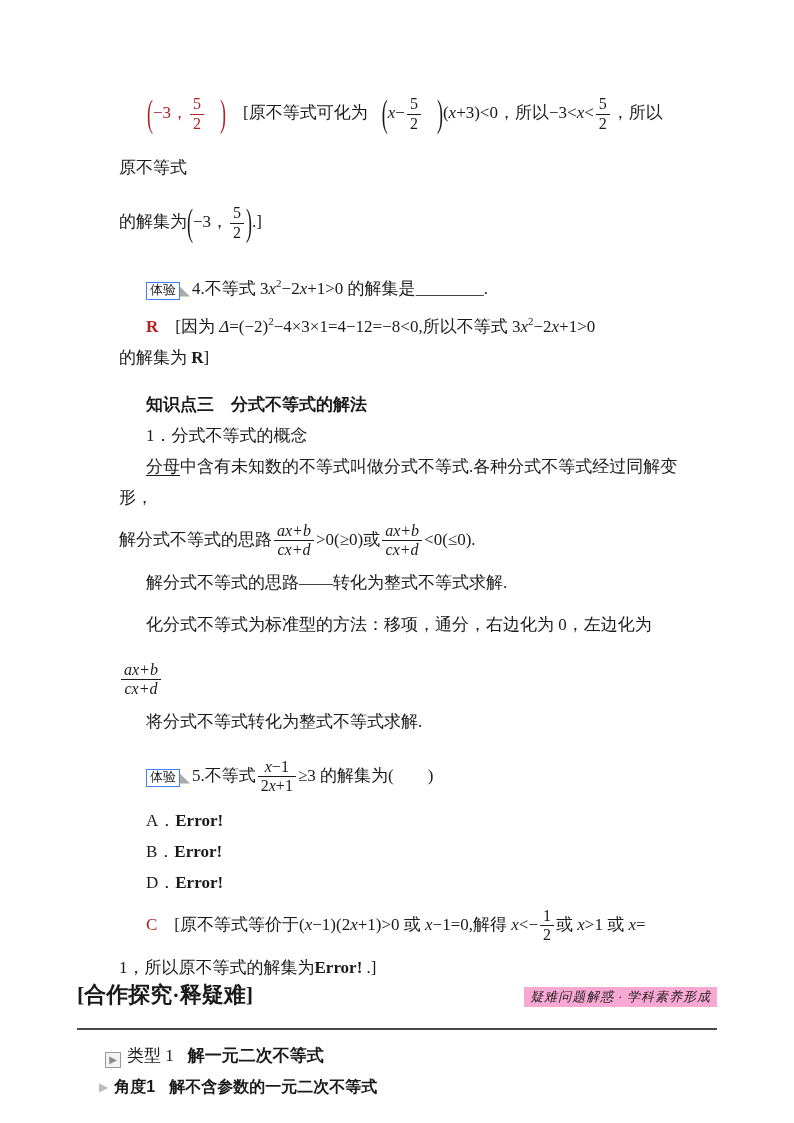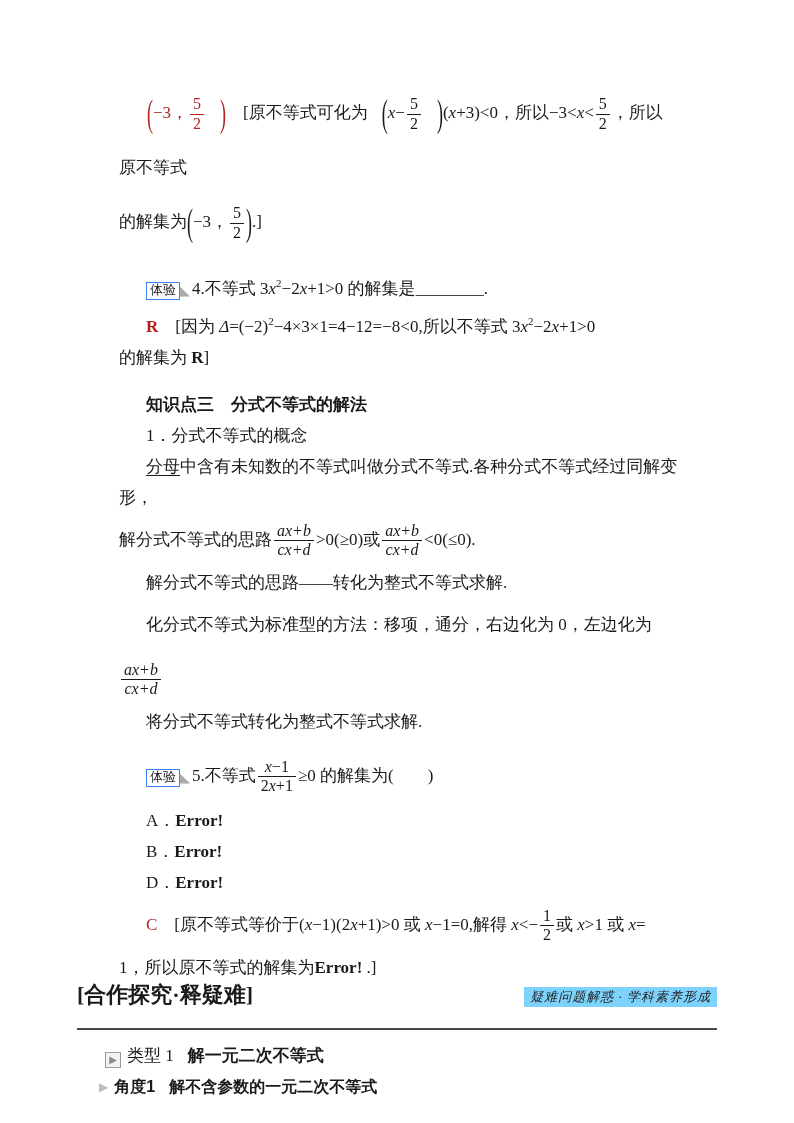--- a/index.html
+++ b/index.html
@@ -39,21 +39,21 @@
                line-height:16px; padding:0 3px; font-family:Liberation Mono, monospace;margin-top:32px; }
   .tiyan-tri { display:inline-block; color:#aaa; font-size:13px; vertical-align:-1px; }
 
   
   .hei { font-family:"Liberation Sans","DejaVu Sans",sans-serif; font-weight:bold; }
 
   
   .section-head { display:flex; justify-content:space-between; align-items:flex-end;
                   border-bottom:2px solid #4a4a4a; padding-bottom:21px; margin-top:0; }
   .section-title { font-size:22px; font-weight:bold; line-height:24px; }
-  .section-badge { background:#7dd3fc; color:#222; font-size:13px; line-height:20px;
+  .section-badge { background:#f9a8d4; color:#222; font-size:13px; line-height:20px;
                    padding:0 6px; font-style:italic; letter-spacing:1px; }
 
   
   .type-row { margin:10px 0 0 28px; font-size:17px; line-height:31px; }
   .type-icon { display:inline-block; width:16px; height:16px; border:1px solid #999;
                background:#f2f2f2; color:#8a8a8a; font-size:10px; line-height:14px;
                text-align:center; vertical-align:-2px; margin-right:6px;
                font-family:"DejaVu Sans",sans-serif; }
   .angle-row { margin:0 0 0 22px; font-size:16px; line-height:31px; }
   .angle-icon { display:inline-block; color:#bdbdbd; font-size:12px;
@@ -81,21 +81,21 @@
 
     <p class="p indent">1．分式不等式的概念</p>
     <p class="p indent"><span class="u">分母</span><span>中含有未知数的不等式叫做分式不等式.各种分式不等式经过同解变形，</span></p>
     <p class="p tall"><span>解分式不等式的思路</span><span class="frac"><span class="num"><span class="it">ax+b</span></span><span class="den"><span class="it">cx+d</span></span></span><span>&gt;0(≥0)或</span><span class="frac"><span class="num"><span class="it">ax+b</span></span><span class="den"><span class="it">cx+d</span></span></span><span>&lt;0(≤0).</span></p>
 
     <p class="p indent">解分式不等式的思路——转化为整式不等式求解.</p>
     <p class="p tall indent"><span>化分式不等式为标准型的方法：移项，通分，右边化为 0，左边化为</span><span class="frac"><span class="num"><span class="it">ax+b</span></span><span class="den"><span class="it">cx+d</span></span></span></p>
     <p class="p indent">将分式不等式转化为整式不等式求解.</p>
 
     <p class="p tall indent">
-      <span class="tiyan"><span class="tiyan-box">体验</span><span class="tiyan-tri">◣</span></span><span><span>5.不等式</span><span class="frac"><span class="num"><span class="it">x</span><span>−1</span></span><span class="den"><span>2</span><span class="it">x</span><span>+1</span></span></span><span>≥0 的解集为(　　)</span></span>
+      <span class="tiyan"><span class="tiyan-box">体验</span><span class="tiyan-tri">◣</span></span><span><span>5.不等式</span><span class="frac"><span class="num"><span class="it">x</span><span>−1</span></span><span class="den"><span>2</span><span class="it">x</span><span>+1</span></span></span><span>≥3 的解集为(　　)</span></span>
     </p>
 
     <p class="p indent"><span>A．</span><span class="b">Error!</span></p>
     <p class="p indent"><span>B．</span><span class="b">Error!</span></p>
     <p class="p indent"><span>D．</span><span class="b">Error!</span></p>
 
     <p class="p tall indent"><span class="red">C</span><span>　[原不等式等价于(</span><span class="it">x</span><span>−1)(2</span><span class="it">x</span><span>+1)&gt;0 或 </span><span class="it">x</span><span>−1=0,解得 </span><span class="it">x</span><span>&lt;−</span><span class="frac"><span class="num"><span>1</span></span><span class="den"><span>2</span></span></span><span>或 </span><span class="it">x</span><span>&gt;1 或 </span><span class="it">x</span><span>=</span></p>
     <p class="p"><span>1，所以原不等式的解集为</span><span class="b">Error!</span><span> .]</span></p>
   </div>
 

